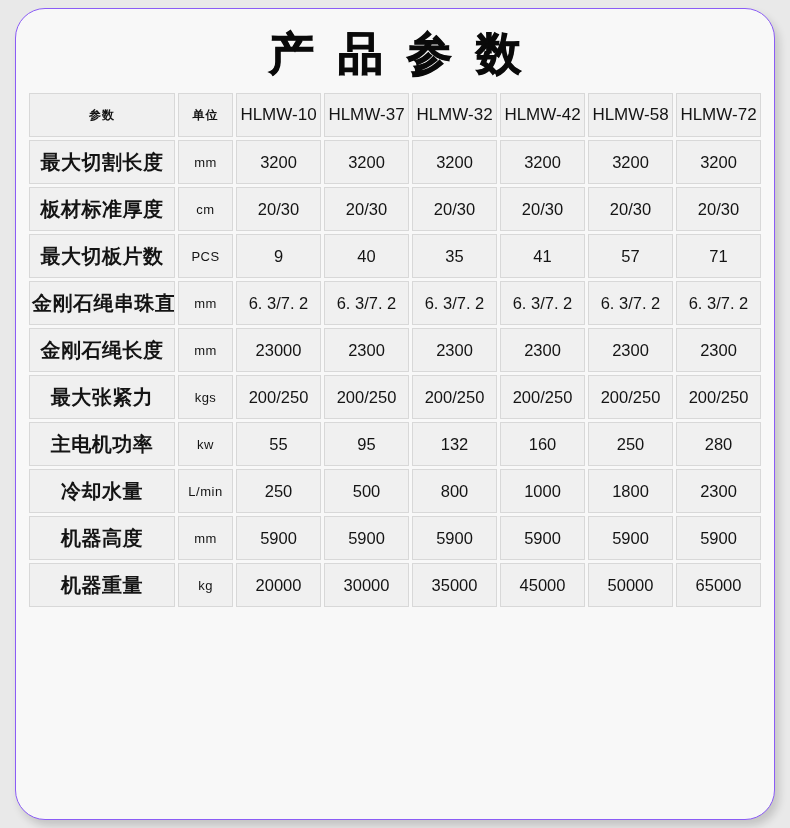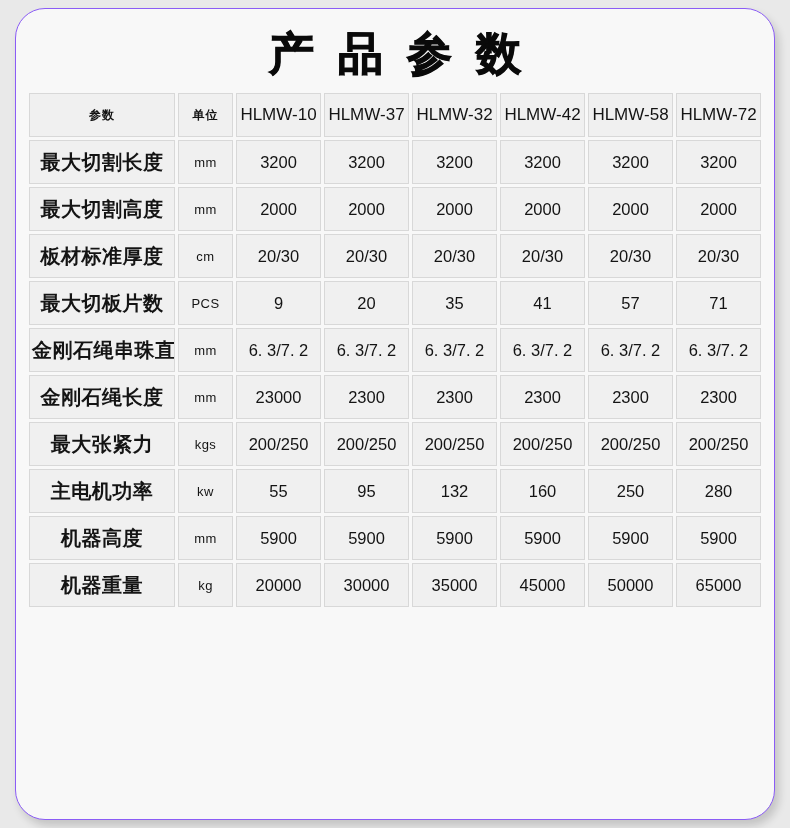--- a/index.html
+++ b/index.html
@@ -113,44 +113,34 @@
           <td class="param">最大切割长度</td>
           <td class="unit">mm</td>
           <td class="val">3200</td>
           <td class="val">3200</td>
           <td class="val">3200</td>
           <td class="val">3200</td>
           <td class="val">3200</td>
           <td class="val">3200</td>
         </tr>
         <tr>
-          <td class="param">最大切割高度</td>
-          <td class="unit">mm</td>
-          <td class="val">2000</td>
-          <td class="val">2000</td>
-          <td class="val">2000</td>
-          <td class="val">2000</td>
-          <td class="val">2000</td>
-          <td class="val">2000</td>
-        </tr>
-        <tr>
           <td class="param">板材标准厚度</td>
           <td class="unit">cm</td>
           <td class="val">20/30</td>
           <td class="val">20/30</td>
           <td class="val">20/30</td>
           <td class="val">20/30</td>
           <td class="val">20/30</td>
           <td class="val">20/30</td>
         </tr>
         <tr>
           <td class="param">最大切板片数</td>
           <td class="unit">PCS</td>
           <td class="val">9</td>
-          <td class="val">20</td>
+          <td class="val">40</td>
           <td class="val">35</td>
           <td class="val">41</td>
           <td class="val">57</td>
           <td class="val">71</td>
         </tr>
         <tr>
           <td class="param">金刚石绳串珠直径</td>
           <td class="unit">mm</td>
           <td class="val">6. 3/7. 2</td>
           <td class="val">6. 3/7. 2</td>
@@ -183,20 +173,30 @@
           <td class="param">主电机功率</td>
           <td class="unit">kw</td>
           <td class="val">55</td>
           <td class="val">95</td>
           <td class="val">132</td>
           <td class="val">160</td>
           <td class="val">250</td>
           <td class="val">280</td>
         </tr>
         <tr>
+          <td class="param">冷却水量</td>
+          <td class="unit">L/min</td>
+          <td class="val">250</td>
+          <td class="val">500</td>
+          <td class="val">800</td>
+          <td class="val">1000</td>
+          <td class="val">1800</td>
+          <td class="val">2300</td>
+        </tr>
+        <tr>
           <td class="param">机器高度</td>
           <td class="unit">mm</td>
           <td class="val">5900</td>
           <td class="val">5900</td>
           <td class="val">5900</td>
           <td class="val">5900</td>
           <td class="val">5900</td>
           <td class="val">5900</td>
         </tr>
         <tr>

